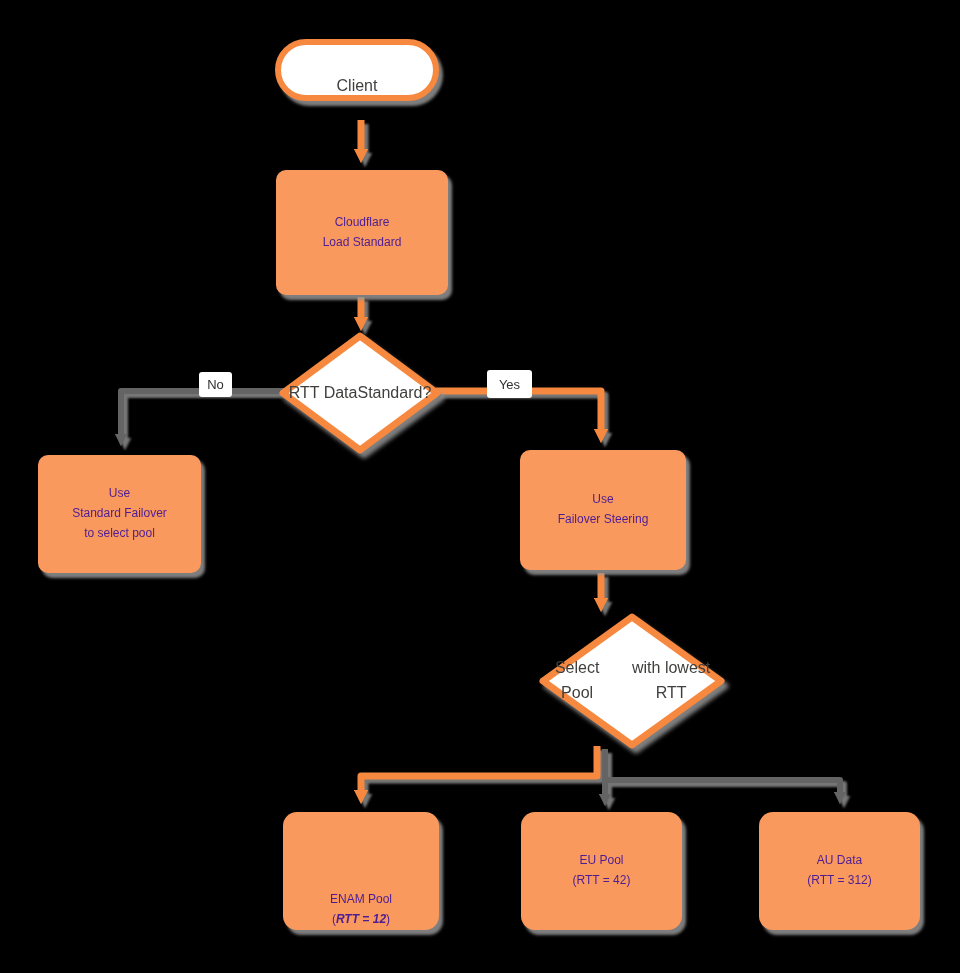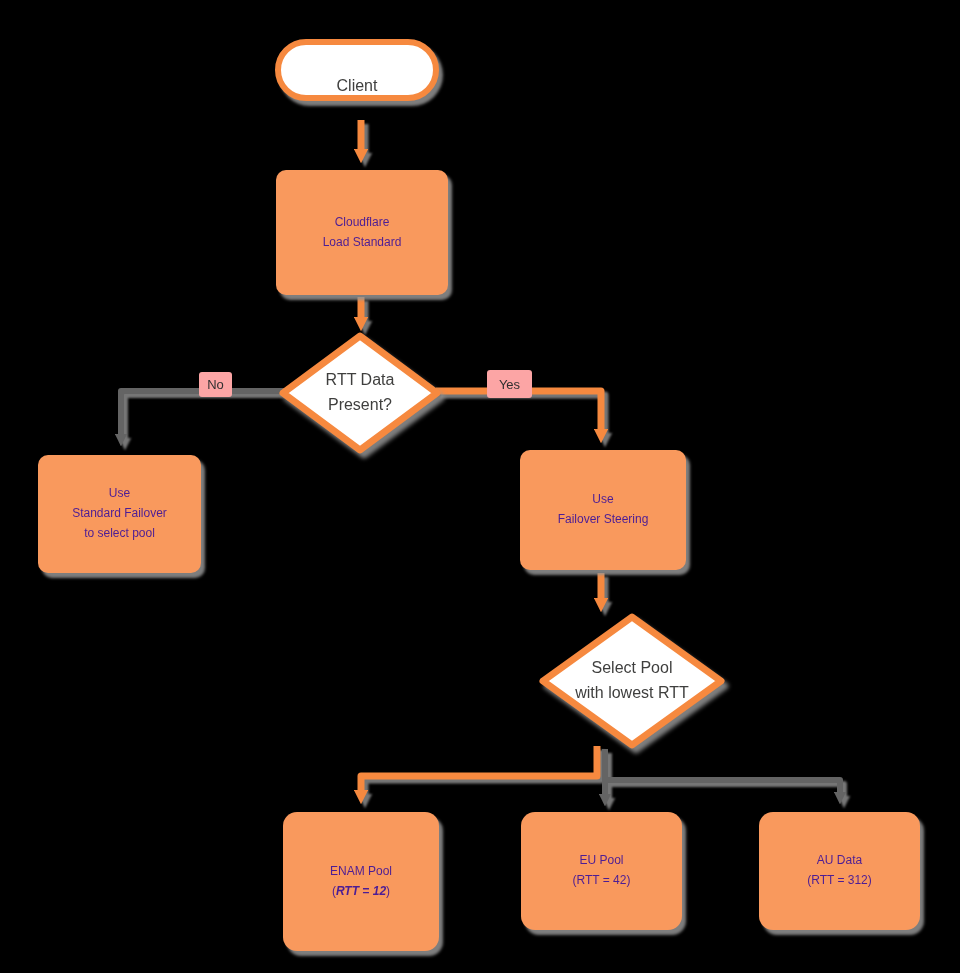--- a/index.html
+++ b/index.html
@@ -8,21 +8,21 @@
     font-family: "Liberation Sans", sans-serif; overflow: hidden;
   }
   
   .edges {
     position: absolute; left: 0; top: 0; z-index: 1;
     filter: drop-shadow(4px 4px 1px rgba(148,148,148,0.8));
   }
   
   .edge-label {
     position: absolute; z-index: 2;
-    background: #fca5a5; color: #303030;
+    background: #ffffff; color: #303030;
     font-size: 13px; line-height: 1;
     display: flex; align-items: center; justify-content: center;
     border-radius: 3px;
   }
   
   .node { position: absolute; z-index: 3; box-sizing: border-box; }
   .box {
     background: #F9995D; border-radius: 10px;
     box-shadow: 4px 5px 3px rgba(148,148,148,0.85);
     color: #4c1d95; font-size: 12px; line-height: 1.65; text-align: center;
@@ -33,21 +33,21 @@
     background: #fff; border: 6px solid #F6893F; border-radius: 40px;
     box-shadow: 4px 5px 3px rgba(148,148,148,0.85);
     color: #3F3F3E; font-size: 16px;
     display: flex; align-items: center; justify-content: center;
   }
   .diamond { background: transparent; }
   .diamond svg { position: absolute; left: 0; top: 0; overflow: visible;
     filter: drop-shadow(4px 5px 2px rgba(148,148,148,0.85)); }
   .diamond .d-text {
     position: absolute; inset: 0; z-index: 4;
-    display: flex; flex-direction: column; align-items: center; justify-content: center;
+    display: flex; flex-direction: row; align-items: center; justify-content: center;
     color: #3F3F3E; font-size: 16px; line-height: 1.55; text-align: center;
   }
   .bold { font-weight: bold; font-style: italic; }
 </style>
 </head>
 <body>
 
 <div class="stage">
 
   <svg class="edges" width="960" height="973">
@@ -84,21 +84,21 @@
     <span>Cloudflare</span>
     <span>Load Standard</span>
   </div>
 
   <div class="node diamond" style="left:278px; top:331px; width:164px; height:124px;">
     <svg width="164" height="124">
       <polygon points="82,5 159,62 82,119 5,62" fill="#ffffff" stroke="#F6893F" stroke-width="7" stroke-linejoin="round"></polygon>
     </svg>
     <div class="d-text">
       <span>RTT Data</span>
-      <span>Present?</span>
+      <span>Standard?</span>
     </div>
   </div>
 
   <div class="node box" style="left:38px; top:455px; width:163px; height:118px;">
     <span>Use</span>
     <span>Standard Failover</span>
     <span>to select pool</span>
   </div>
 
   <div class="node box" style="left:520px; top:450px; width:166px; height:120px;">
@@ -109,21 +109,21 @@
   <div class="node diamond" style="left:538px; top:612px; width:188px; height:138px;">
     <svg width="188" height="138">
       <polygon points="94,5 183,69 94,133 5,69" fill="#ffffff" stroke="#F6893F" stroke-width="7" stroke-linejoin="round"></polygon>
     </svg>
     <div class="d-text">
       <span>Select Pool</span>
       <span>with lowest RTT</span>
     </div>
   </div>
 
-  <div class="node box pool" style="left:283px; top:812px; width:156px; height:139px;">
+  <div class="node box pool" style="left:283px; top:812px; width:156px; height:118px;justify-content:flex-end;">
     <span>ENAM Pool</span>
     <span><span>(</span><span class="bold">RTT = 12</span><span>)</span></span>
   </div>
 
   <div class="node box pool" style="left:521px; top:812px; width:161px; height:118px;">
     <span>EU Pool</span>
     <span>(RTT = 42)</span>
   </div>
 
   <div class="node box pool" style="left:759px; top:812px; width:161px; height:118px;">

